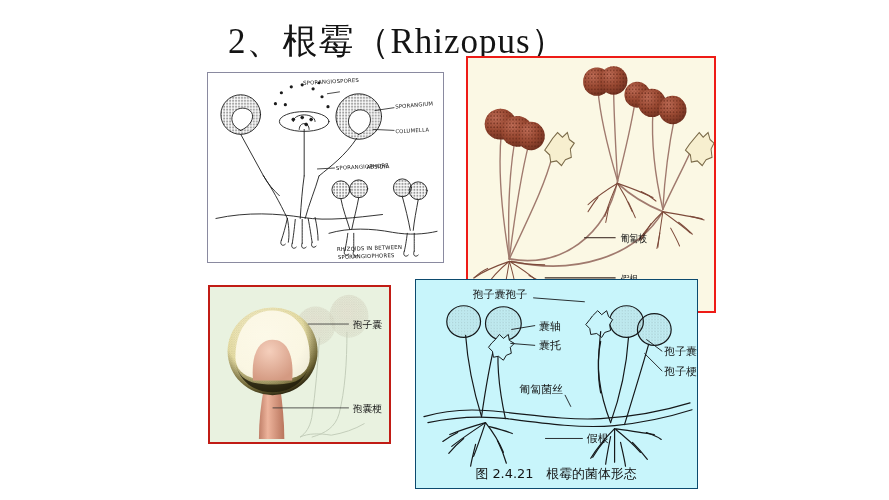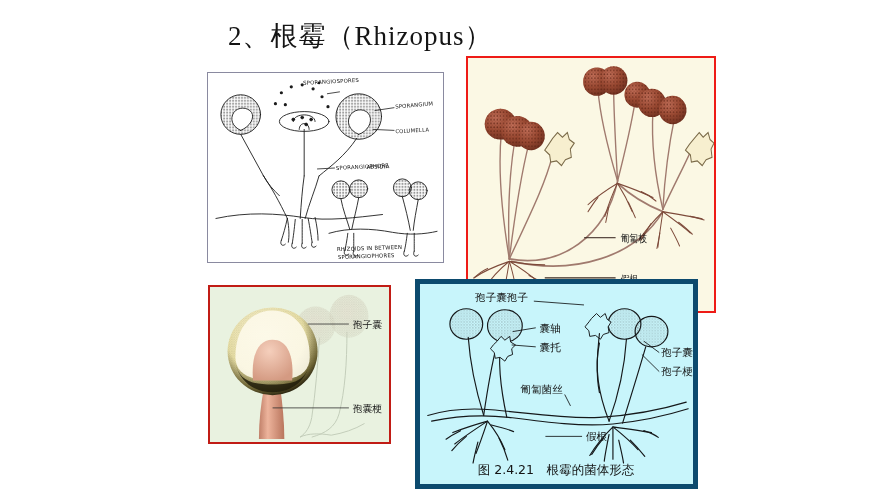--- a/index.html
+++ b/index.html
@@ -8,40 +8,40 @@
     width:889px;height:500px;overflow:hidden;background:#ffffff;
     font-family:"Liberation Serif","DejaVu Serif",serif;
     position:relative;
   }
   .slide{position:absolute;inset:0;background:#fff;}
 
   
   .title{
     position:absolute;left:228px;top:18px;
     font-family:"Liberation Serif","DejaVu Serif",serif;
-    font-size:27px;letter-spacing:1px;color:#141414;white-space:nowrap;
+    font-size:35px;letter-spacing:1px;color:#141414;white-space:nowrap;
   }
 
   
   .panel{position:absolute;box-sizing:border-box;overflow:hidden;}
   .panel .art{position:absolute;inset:0;}
   svg{display:block;width:100%;height:100%;}
 
   
   #panel-line-drawing{left:207px;top:72px;width:237px;height:191px;
     background:#ffffff;border:1px solid #8a8aa0;}
   
   #panel-colour-habit{left:466px;top:56px;width:250px;height:257px;
     background:#fbf8e4;border:2px solid #ee1b16;}
   
   #panel-sporangium-section{left:208px;top:285px;width:183px;height:159px;
     background:#e9f2e0;border:2px solid #c11c15;}
   
   #panel-schematic{left:415px;top:279px;width:283px;height:210px;
-    background:#c8f5fb;border:5px solid #0c4a6e;}
+    background:#c8f5fb;border:1px solid #0c4a6e;}
 
   .lbl{font-family:"DejaVu Sans","Liberation Sans",sans-serif;fill:#141414;}
 </style>
 </head>
 <body>
 
 <div class="slide">
 
   <div class="title">2、根霉（Rhizopus）</div>
 

